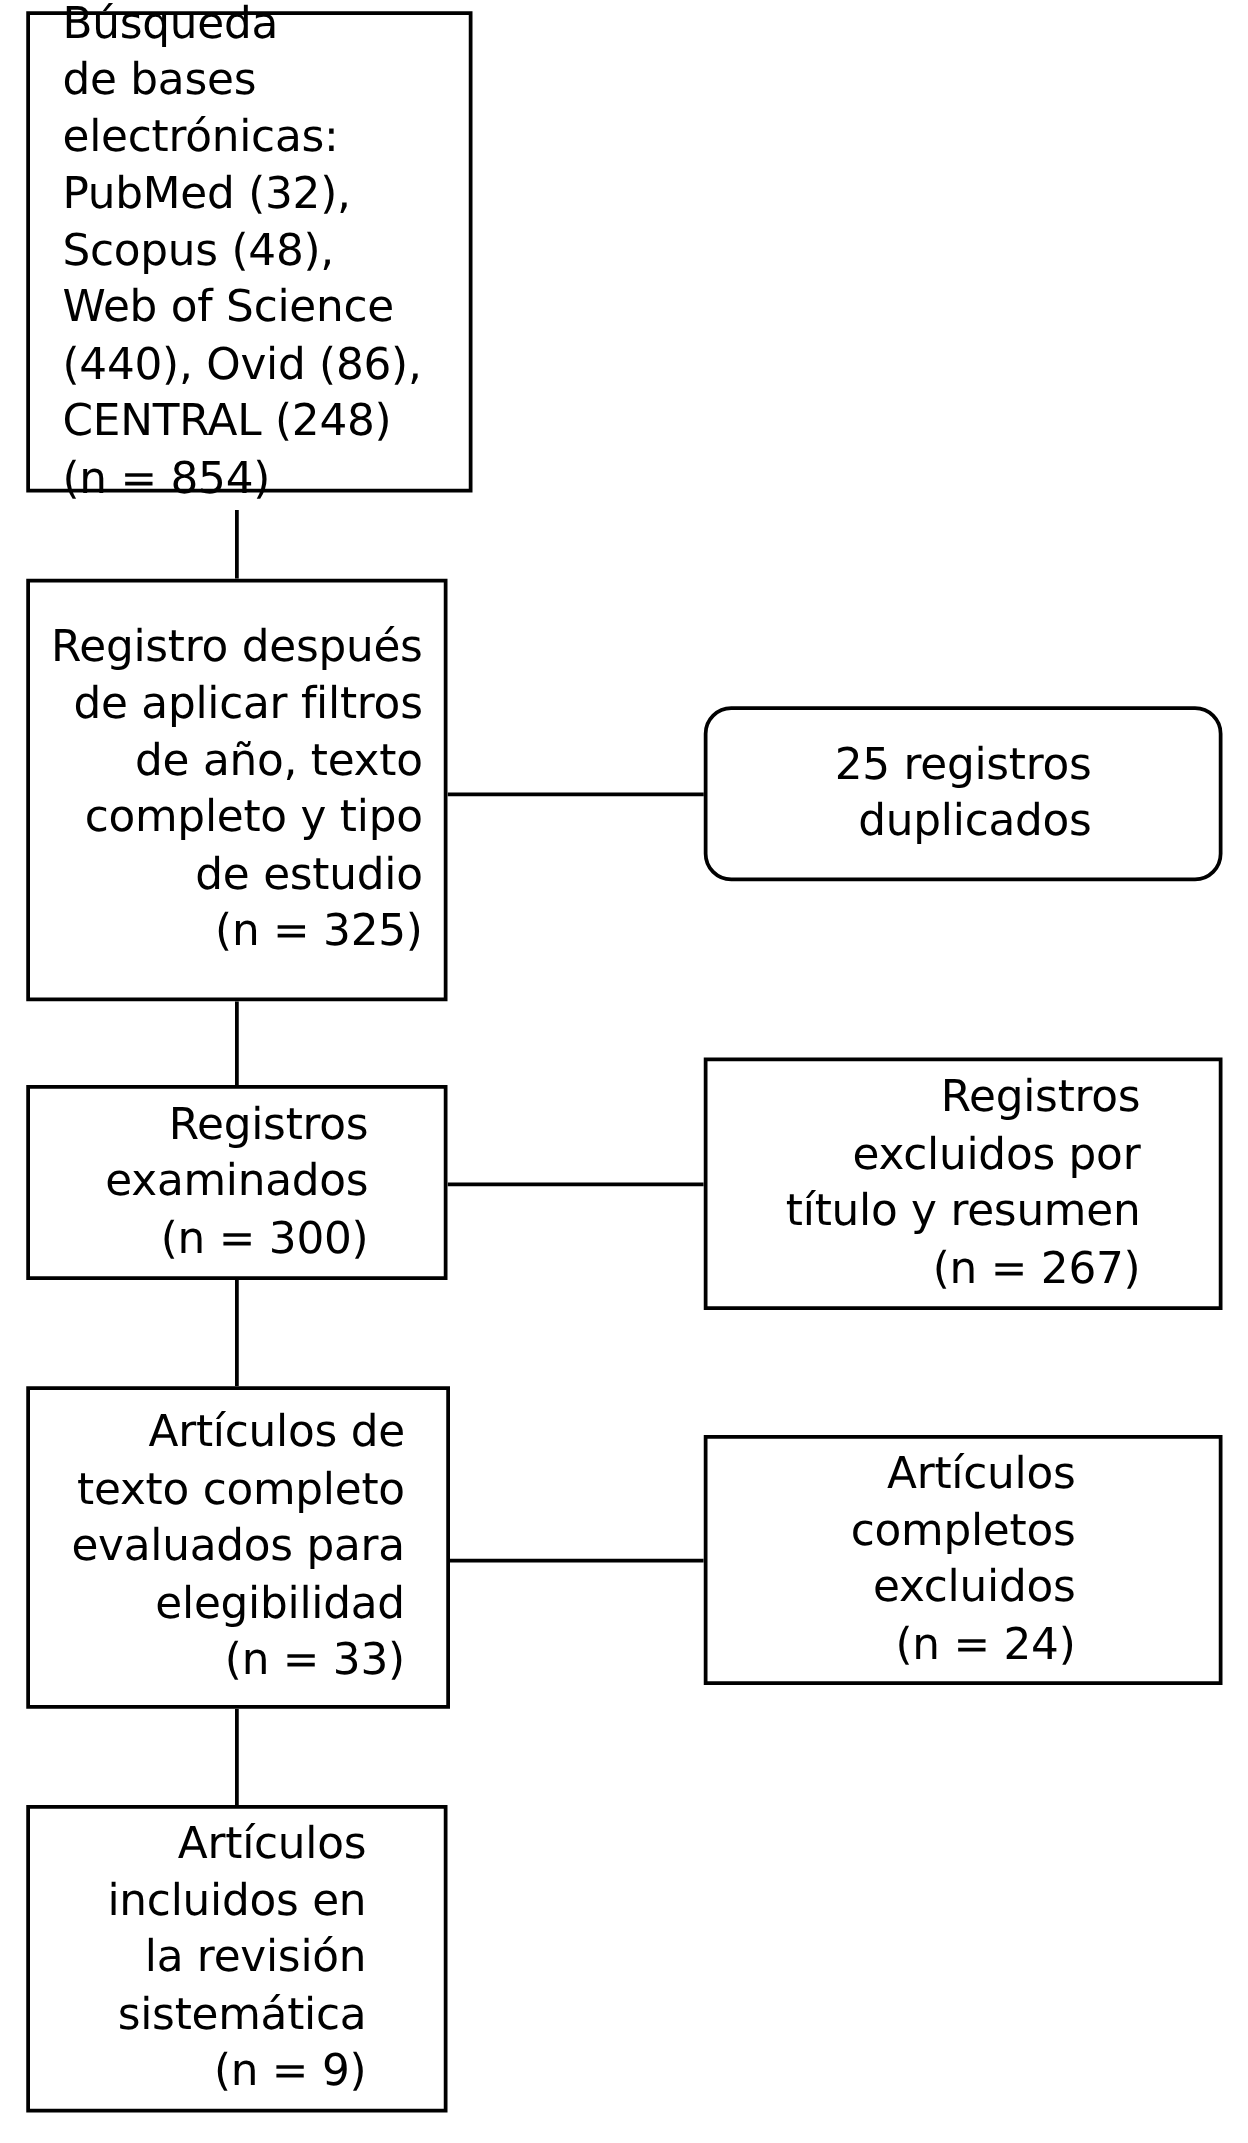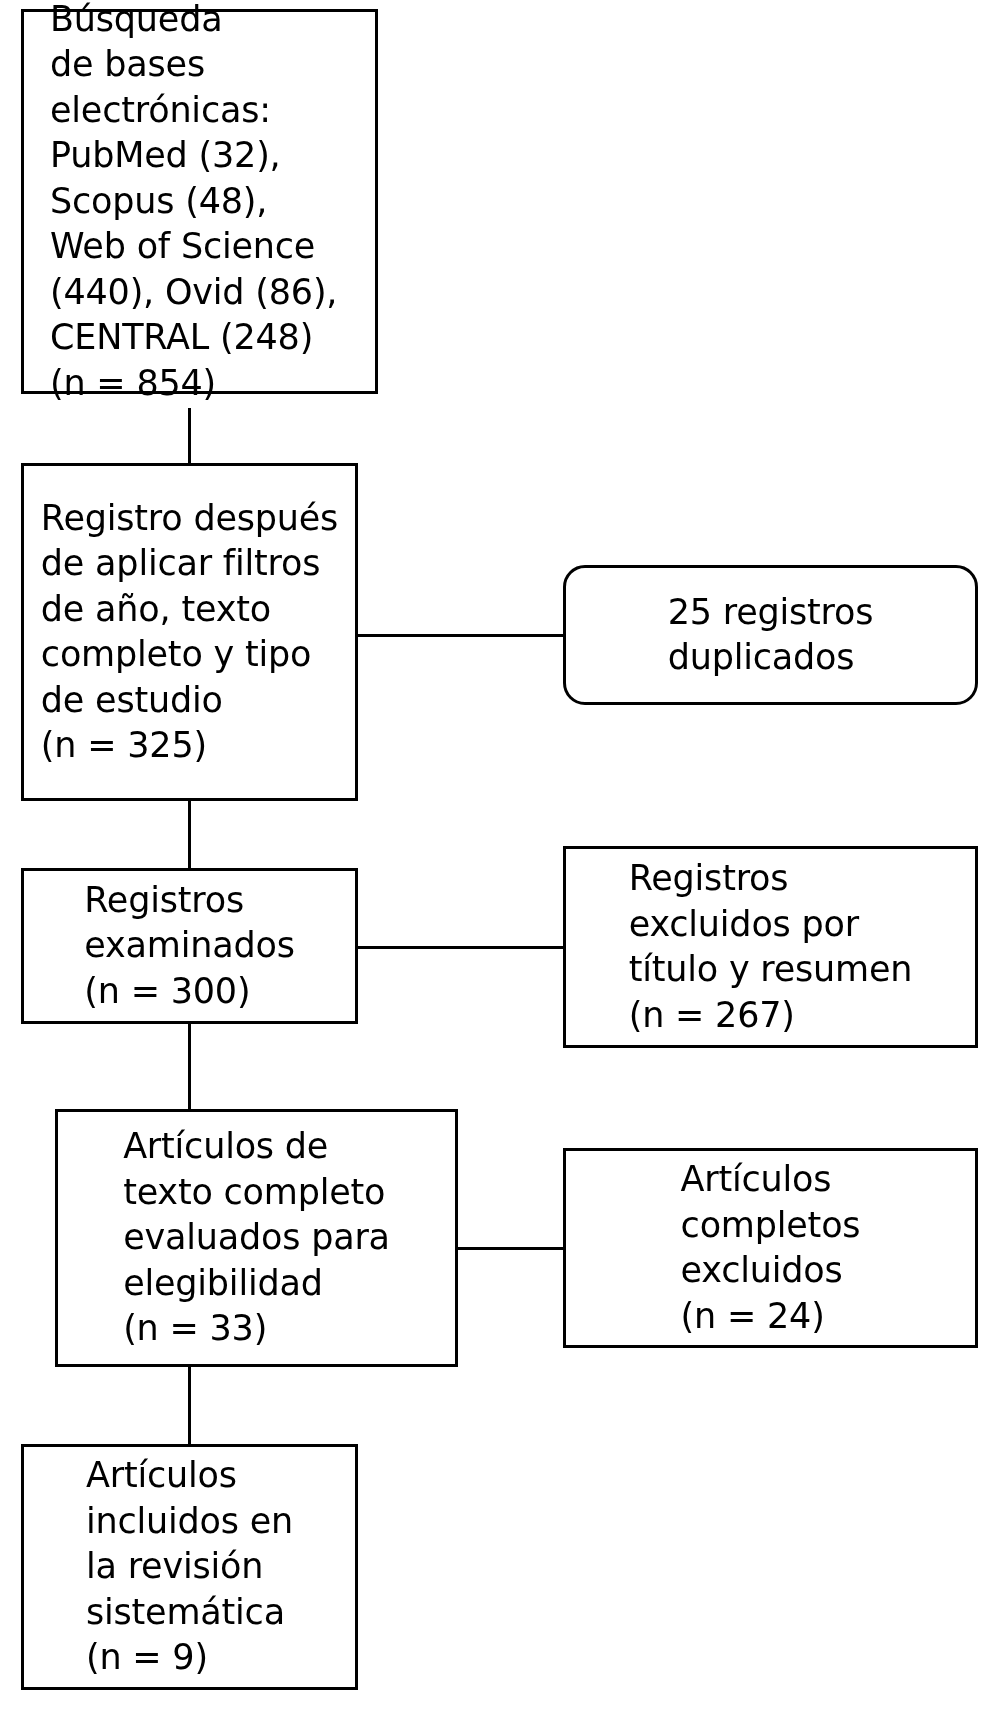--- a/index.html
+++ b/index.html
@@ -19,38 +19,38 @@
     overflow: hidden;
   }
   .node {
     position: absolute;
     box-sizing: border-box;
     border: 3px solid #000000;
     background: #ffffff;
     display: flex;
     align-items: center;
     justify-content: center;
-    text-align: left;
+    text-align: right;
     font-size: 35px;
     line-height: 1.30;
     letter-spacing: -0.2px;
     color: #000000;
     white-space: pre-line;
     padding: 4px 8px;
   }
   .node.left-align {
     justify-content: flex-start;
     text-align: left;
     padding-left: 26px;
   }
   
   #node-search      { left: 21px;  top: 9px;   width: 357px; height: 385px; }
   #node-filtered    { left: 21px;  top: 463px;  width: 337px; height: 338px; }
   #node-screened    { left: 21px;  top: 868px;  width: 337px; height: 156px; }
-  #node-fulltext    { left: 21px;  top: 1109px; width: 403px; height: 258px; margin-left: 34px; }
+  #node-fulltext    { left: 21px;  top: 1109px; width: 339px; height: 258px; }
   #node-included    { left: 21px;  top: 1444px; width: 337px; height: 246px; }
   
   #node-duplicates  { left: 563px; top: 565px;  width: 415px; height: 140px; border-radius: 22px; }
   #node-excluded-ta { left: 563px; top: 846px;  width: 415px; height: 202px; }
   #node-excluded-ft { left: 563px; top: 1148px; width: 415px; height: 200px; }
 
   
   .conn {
     position: absolute;
     background: #000000;

